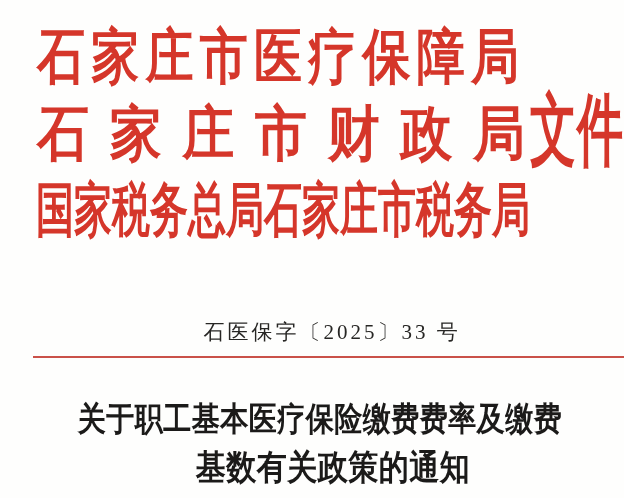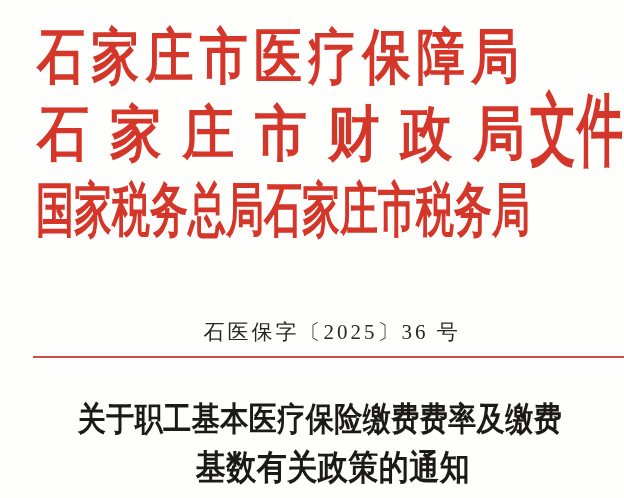--- a/index.html
+++ b/index.html
@@ -110,21 +110,21 @@
       <span>局</span>
       <span>石</span>
       <span>家</span>
       <span>庄</span>
       <span>市</span>
       <span>税</span>
       <span>务</span>
       <span>局</span>
     </div>
 
-  <div id="document-number">石医保字〔2025〕36 号</div>
+  <div id="document-number">石医保字〔2025〕33 号</div>
 
   <div id="red-divider"></div>
 
   <div id="title-line-1" class="title-line">关于职工基本医疗保险缴费费率及缴费</div>
 
   <div id="title-line-2" class="title-line">基数有关政策的通知</div>
 
 </div>
 
 </body></html>

